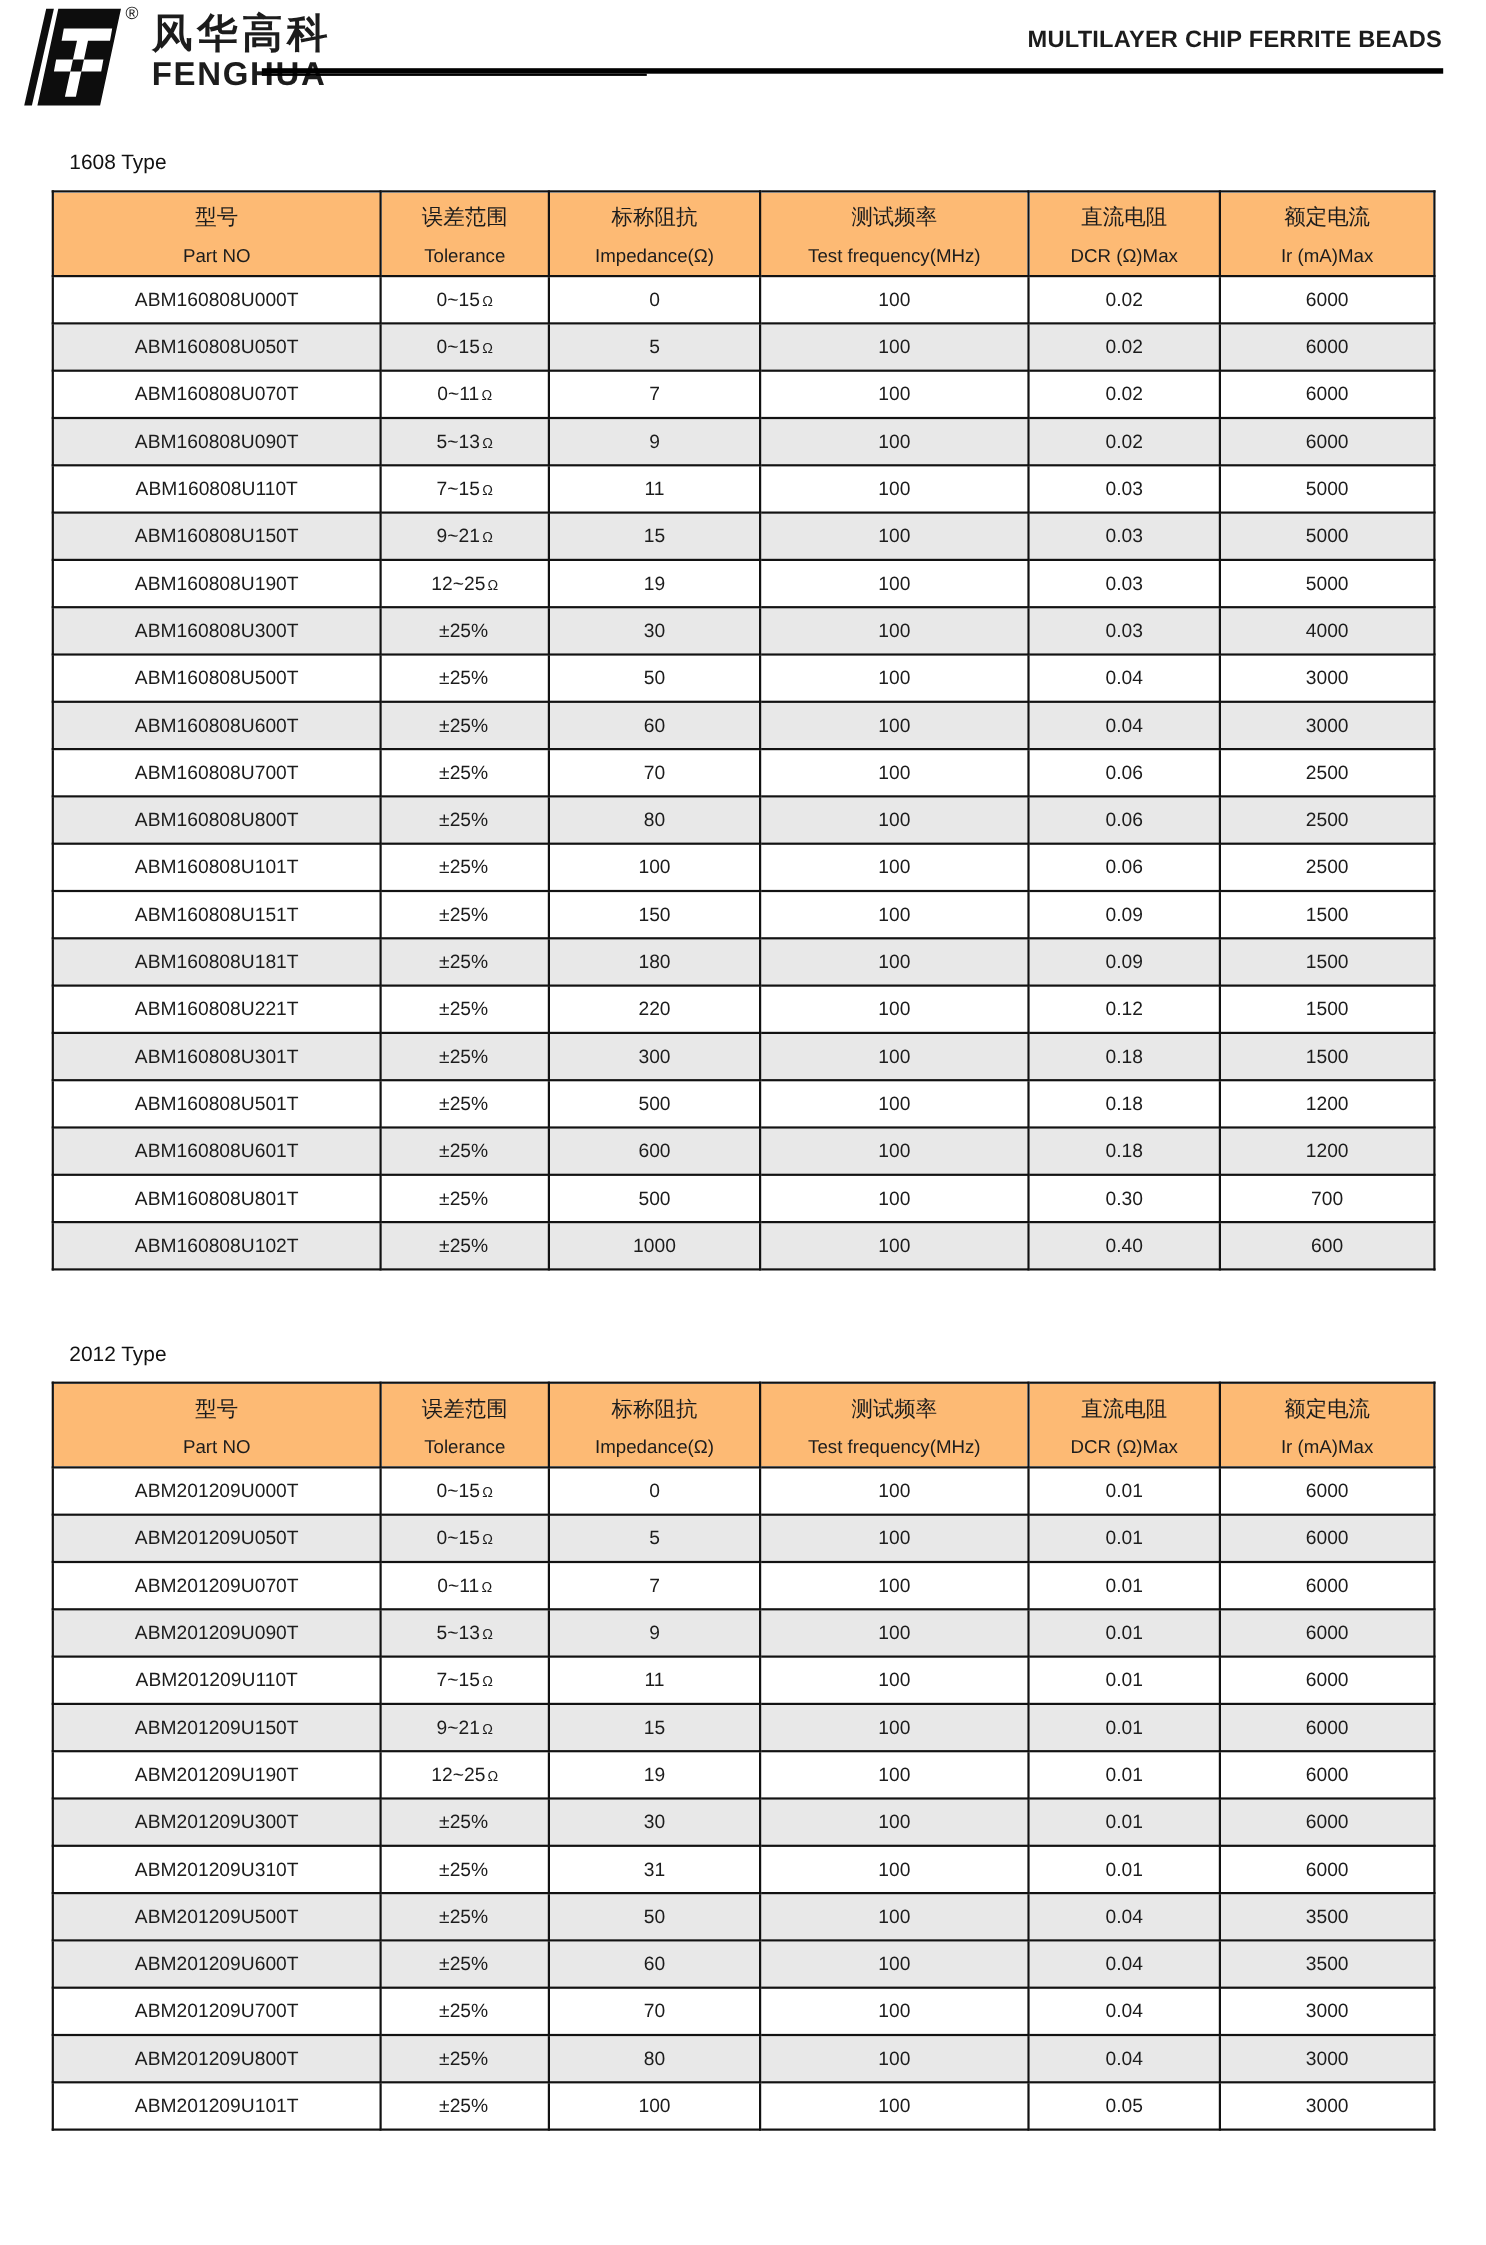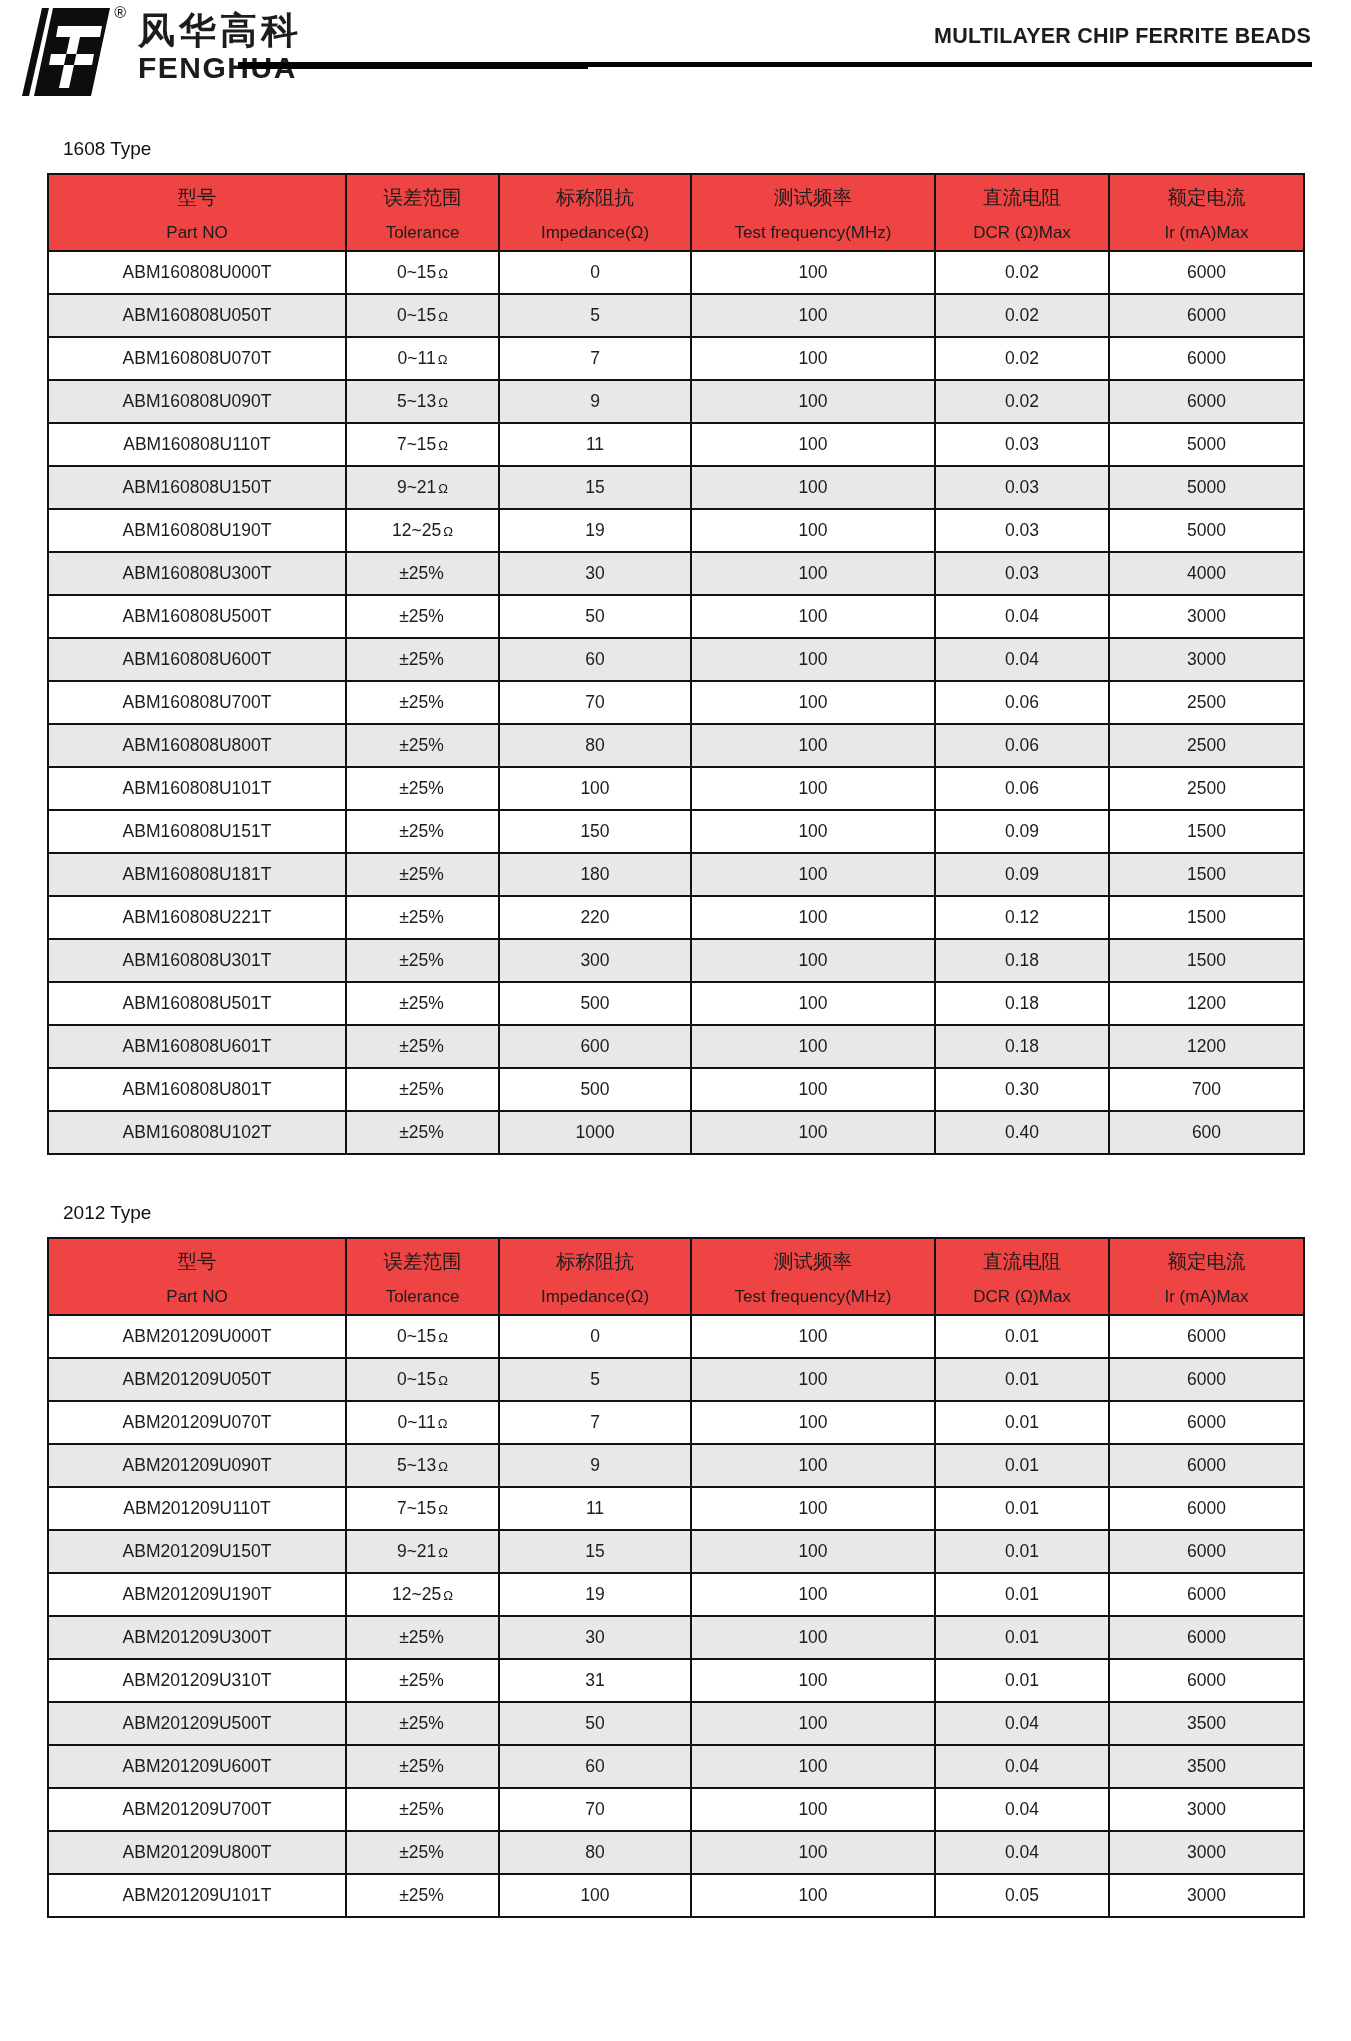--- a/index.html
+++ b/index.html
@@ -16,24 +16,24 @@
   .brand-cn{font-size:37px;font-weight:bold;letter-spacing:4px;line-height:1.15;}
   .brand-en{font-size:30px;font-weight:bold;letter-spacing:1.5px;line-height:1.0;}
   .doc-title{position:absolute;right:40px;top:24px;font-size:21.5px;font-weight:bold;letter-spacing:0.2px;}
   .rule{position:absolute;left:238px;top:62px;width:1074px;height:5px;background:#000;}
   .rule-step{position:absolute;left:238px;top:67px;width:350px;height:2px;background:#000;}
 
   
   .content{position:absolute;left:47px;top:0;width:1256px;}
   .section-title{font-size:19px;margin:0 0 13px 16px;color:#111;}
   #section-0{padding-top:138px;}
-  #section-1{padding-top:47px;}
+  #section-1{padding-top:66px;}
   table{border-collapse:collapse;table-layout:fixed;width:1256px;}
   th,td{border:2px solid #121212;text-align:center;overflow:hidden;vertical-align:middle;}
-  th{background:#ef4444;font-weight:normal;padding:9px 0 7px 0;}
+  th{background:#fdba74;font-weight:normal;padding:9px 0 7px 0;}
   th .cn{font-size:19.5px;margin-bottom:12px;}
   th .en{font-size:17px;}
   td{height:41px;font-size:17.5px;padding:0;background:#ffffff;}
   tr.shaded td{background:#e8e8e8;}
   .ohm{font-size:13px;margin-left:2px;}
   col.c-part{width:298px;} col.c-tol{width:153px;} col.c-imp{width:192px;}
   col.c-freq{width:244px;} col.c-dcr{width:174px;} col.c-ir{width:195px;}
 </style>
 </head>
 <body>

